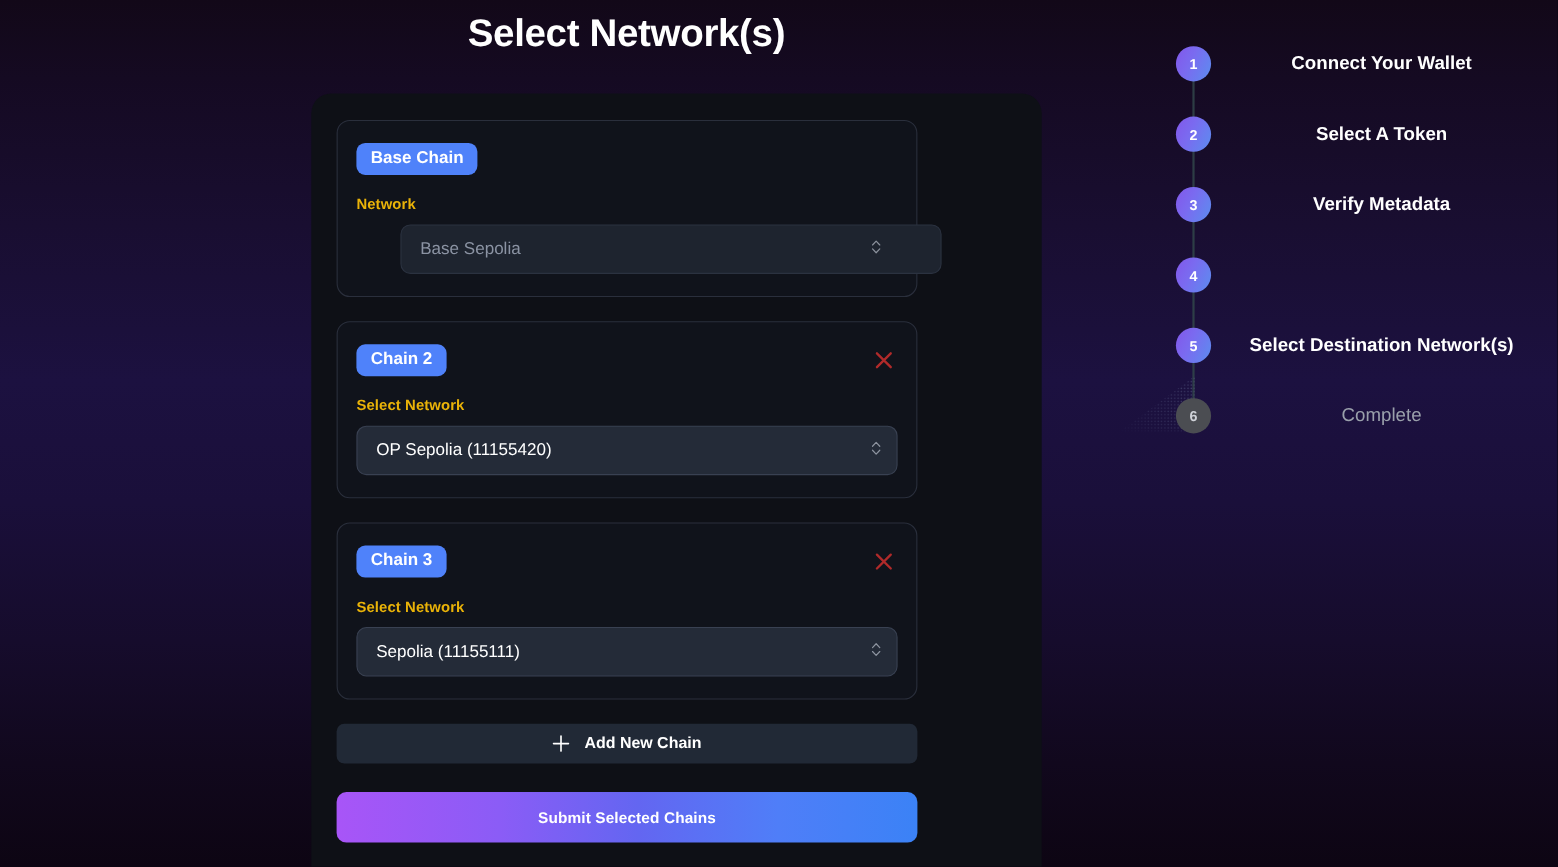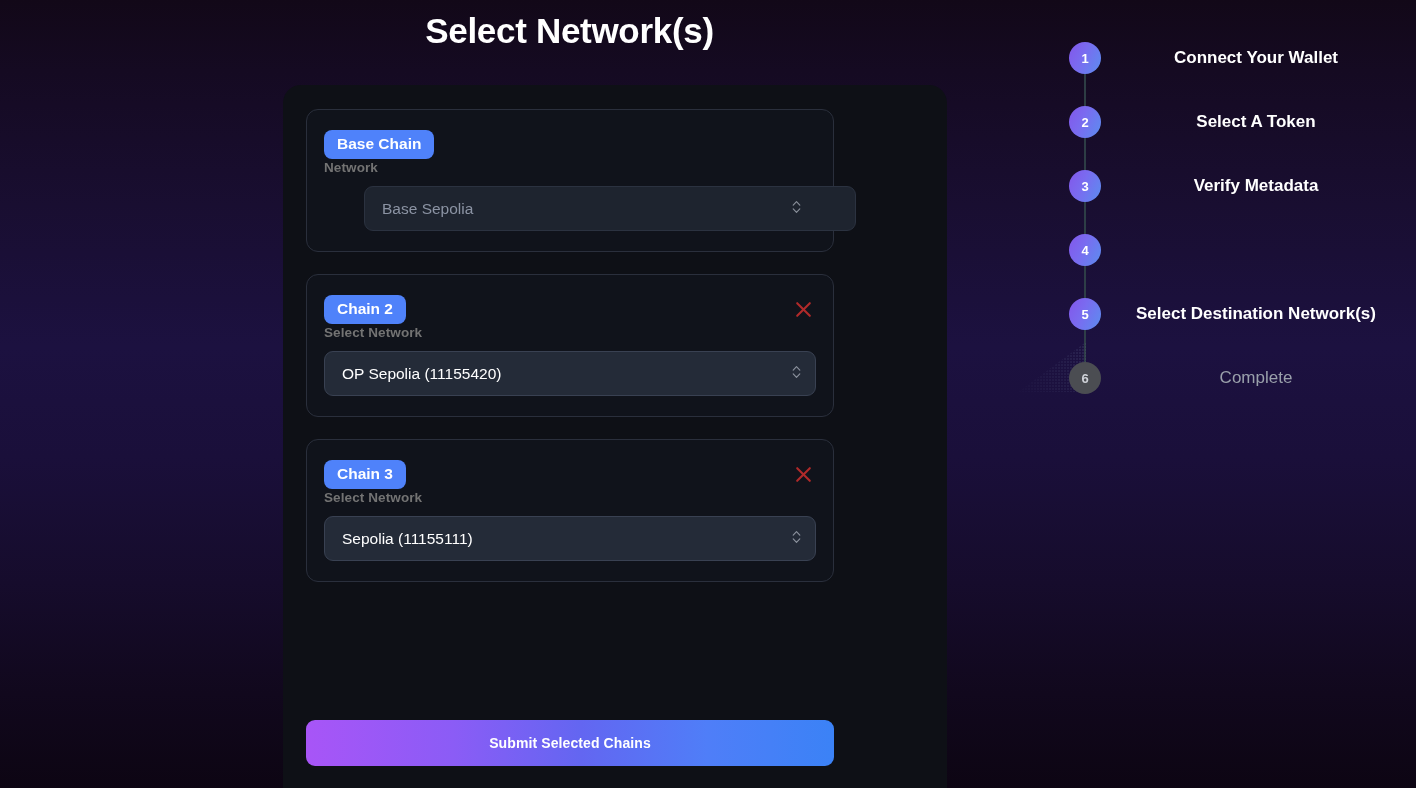--- a/index.html
+++ b/index.html
@@ -97,23 +97,24 @@
     display: flex;
     align-items: center;
     justify-content: center;
     cursor: pointer;
     background: none;
     border: none;
   }
   .remove-btn svg { display: block; }
 
   .field-label {
+    margin-top: 18px;
     font-size: 13.5px;
     font-weight: bold;
-    color: #737373;
+    color: #eab308;
     letter-spacing: 0.1px;
   }
 
   .select-wrap {
     position: relative;
     margin-top: 11px;
     height: 45px;
   }
 
   .select-box {
@@ -323,20 +324,28 @@
           </div>
           <div class="field-label">Select Network</div>
           <div class="select-wrap">
             <div class="select-box">Sepolia (11155111)</div>
             <span class="select-chevrons"><svg width="9" height="14" viewBox="0 0 9 14" fill="none">
                 <path d="M1.2 5.2L4.5 1.7L7.8 5.2" stroke="#cdd3de" stroke-width="1.1" stroke-linecap="round" stroke-linejoin="round"></path>
                 <path d="M1.2 8.8L4.5 12.3L7.8 8.8" stroke="#cdd3de" stroke-width="1.1" stroke-linecap="round" stroke-linejoin="round"></path>
               </svg></span>
           </div>
         </div>
+        <button id="add-chain-button">
+          <span style="display: flex;">
+            <svg width="16" height="16" viewBox="0 0 16 16" fill="none">
+              <path d="M8 1.2V14.8M1.2 8H14.8" stroke="#ffffff" stroke-width="1.5" stroke-linecap="round"></path>
+            </svg>
+          </span>
+          <span>Add New Chain</span>
+        </button>
       </div>
 
     <button id="submit-button">Submit Selected Chains</button>
   </div>
 
   <div id="stepper">
     <div id="stepper-line"></div>
 
     <svg id="stepper-decor" viewBox="0 0 80 60">
       <defs>

